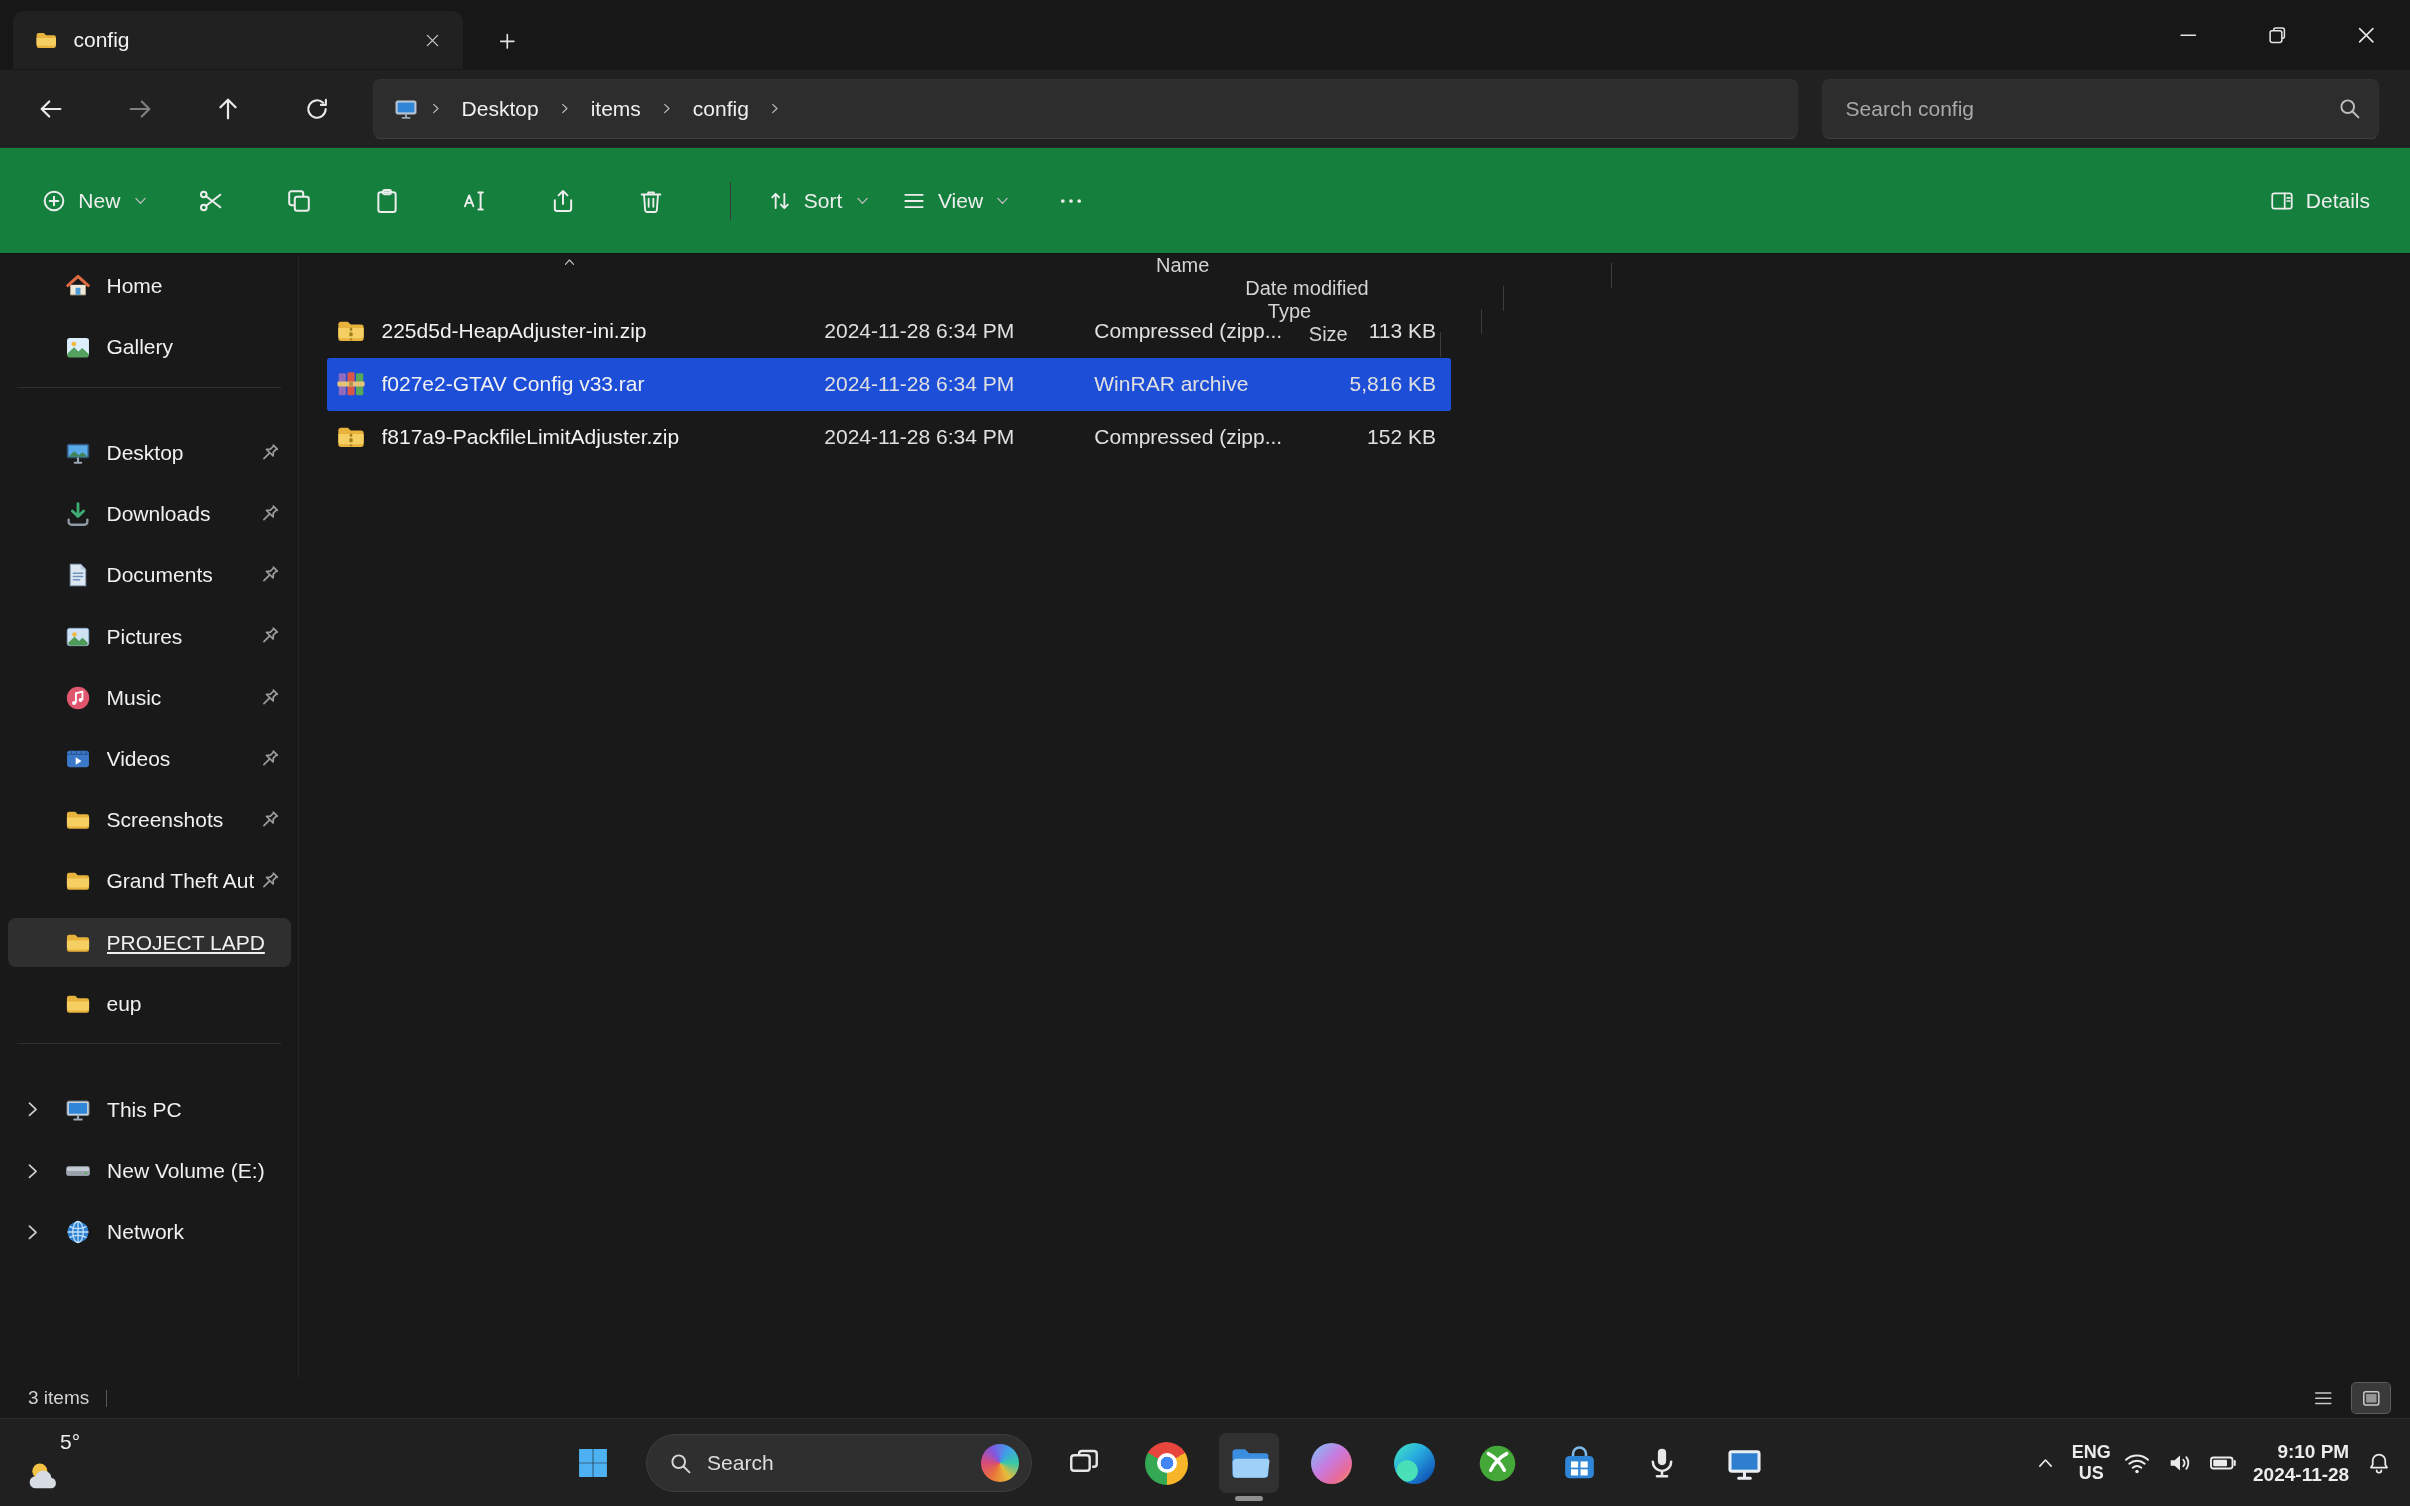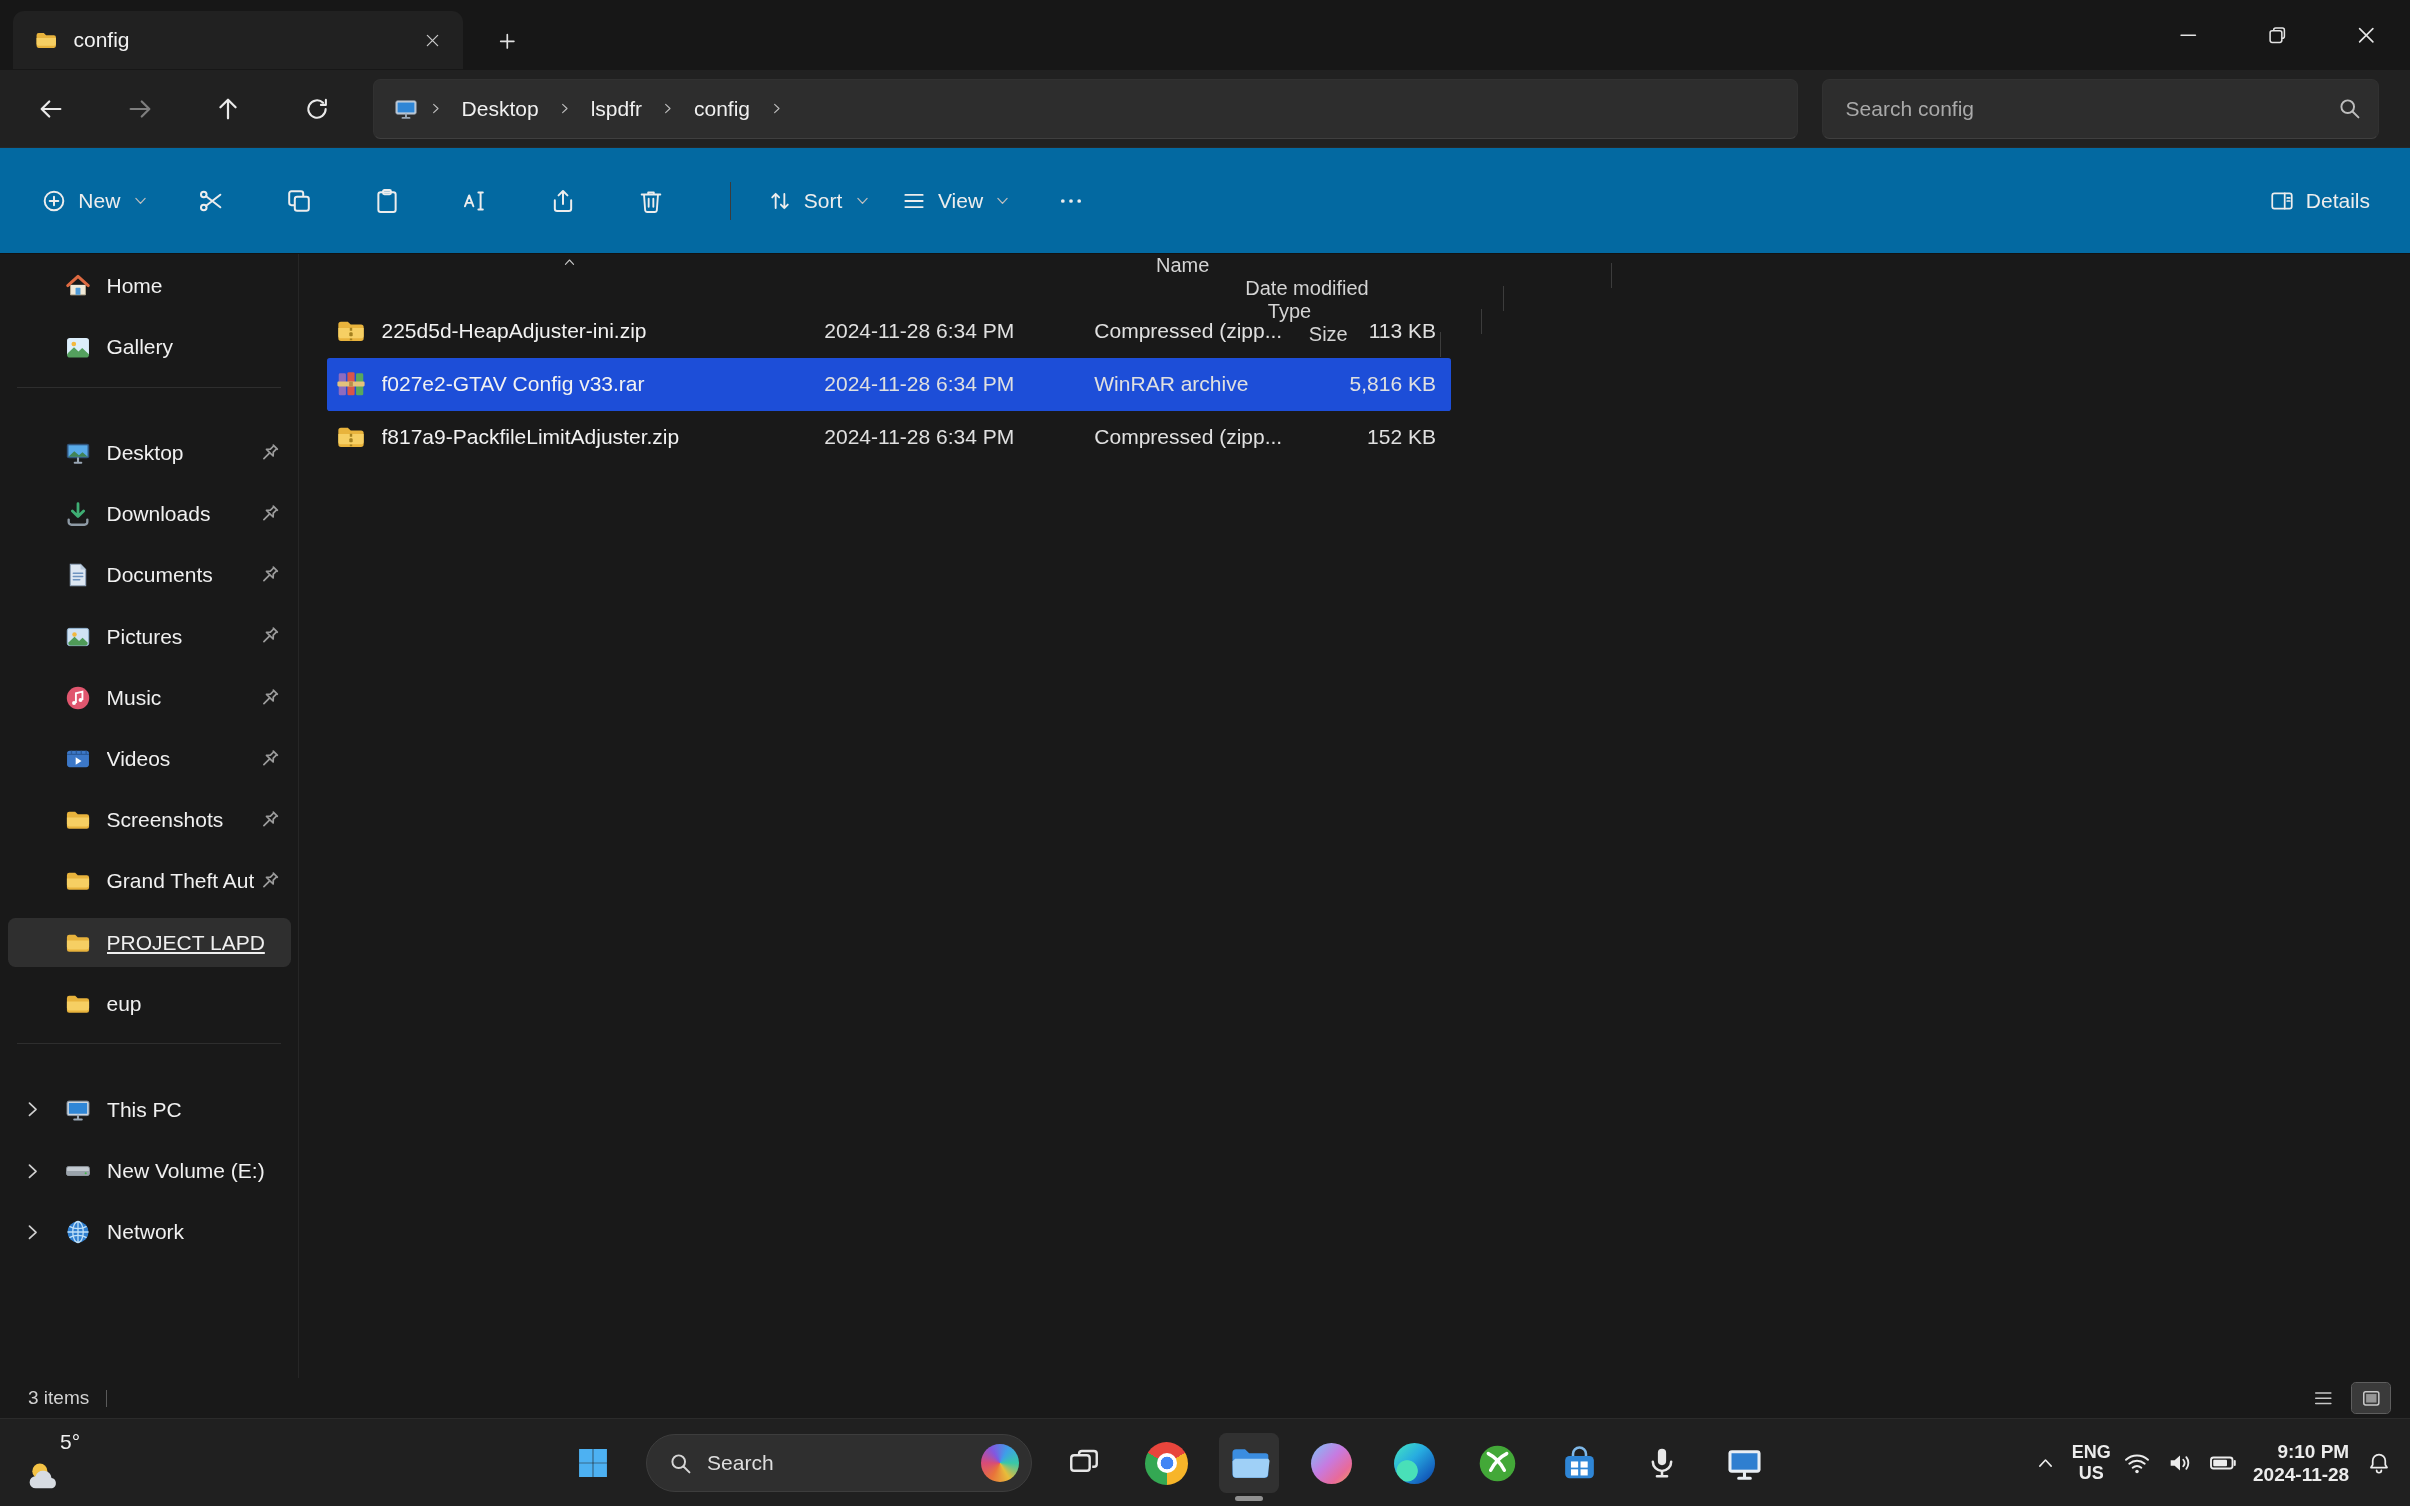--- a/index.html
+++ b/index.html
@@ -20,21 +20,21 @@
   .nav-btn{width:64px;height:58px;border-radius:7.5px;display:grid;place-items:center;color:#eaeaea;margin-right:24.5px;flex:0 0 auto;}
   .nav-btn.disabled{color:#7e7e7e;}
   .addressbar{flex:1;height:60px;background:#2d2d2d;border:0.9px solid #313131;border-bottom-color:#3f3f3f;border-radius:7.5px;display:flex;align-items:center;padding:0 9.4px;margin-right:24.5px;font-size:21px;}
   .addr-icon{margin:0 3.8px 0 9.4px;color:#cfd8e2;}
   .crumb{padding:0 13px;height:45px;display:flex;align-items:center;border-radius:5.6px;color:#f0f0f0;white-space:nowrap;}
   .crumb-sep{width:26px;height:45px;display:grid;place-items:center;color:#bdbdbd;}
   .searchbar{width:557px;height:60px;background:#2d2d2d;border:0.9px solid #313131;border-bottom-color:#3f3f3f;border-radius:7.5px;display:flex;align-items:center;padding:0 17px 0 22.6px;font-size:21px;color:#a9a9a9;flex:0 0 auto;}
   .grow{flex:1}
 
   
-  .toolbar{position:absolute;top:147px;left:0;width:100%;height:107px;background:#0369a1;border-top:0.9px solid #272727;border-bottom:0.9px solid #121212;display:flex;align-items:center;padding:0 26px;}
+  .toolbar{position:absolute;top:147px;left:0;width:100%;height:107px;background:#15803d;border-top:0.9px solid #272727;border-bottom:0.9px solid #121212;display:flex;align-items:center;padding:0 26px;}
   .tb-btn{height:62px;border-radius:7.5px;display:flex;align-items:center;gap:11.3px;padding:0 15px;color:#ededed;font-size:21px;flex:0 0 auto;}
   .tb-icon-btn{width:60px;height:60px;border-radius:7.5px;display:grid;place-items:center;color:#ededed;margin-right:28px;flex:0 0 auto;}
   .tb-icons{margin-left:17px;display:flex;align-items:center;}
   .tb-sep{width:0.9px;height:38px;background:#3c3c3c;margin:0 21px;flex:0 0 auto;}
   .tb-spacer{flex:1}
   .chev{color:#bdbdbd}
 
   
   .content{position:absolute;top:254px;left:0;width:100%;bottom:89px;background:#191919;}
   .sidebar{position:absolute;left:0;top:0;bottom:40px;width:299px;padding:7.5px 7.5px 0 7.5px;border-right:0.9px solid #262626;overflow:hidden;}
@@ -360,21 +360,21 @@
           <svg width="15" height="15" viewBox="0 0 16 16">
             <use href="#i-chevR"></use>
           </svg>
         </span>
       <span class="crumb">Desktop</span>
       <span class="crumb-sep">
           <svg width="15" height="15" viewBox="0 0 16 16">
             <use href="#i-chevR"></use>
           </svg>
         </span>
-      <span class="crumb">lspdfr</span>
+      <span class="crumb">items</span>
       <span class="crumb-sep">
           <svg width="15" height="15" viewBox="0 0 16 16">
             <use href="#i-chevR"></use>
           </svg>
         </span>
       <span class="crumb">config</span>
       <span class="crumb-sep">
           <svg width="15" height="15" viewBox="0 0 16 16">
             <use href="#i-chevR"></use>
           </svg>

